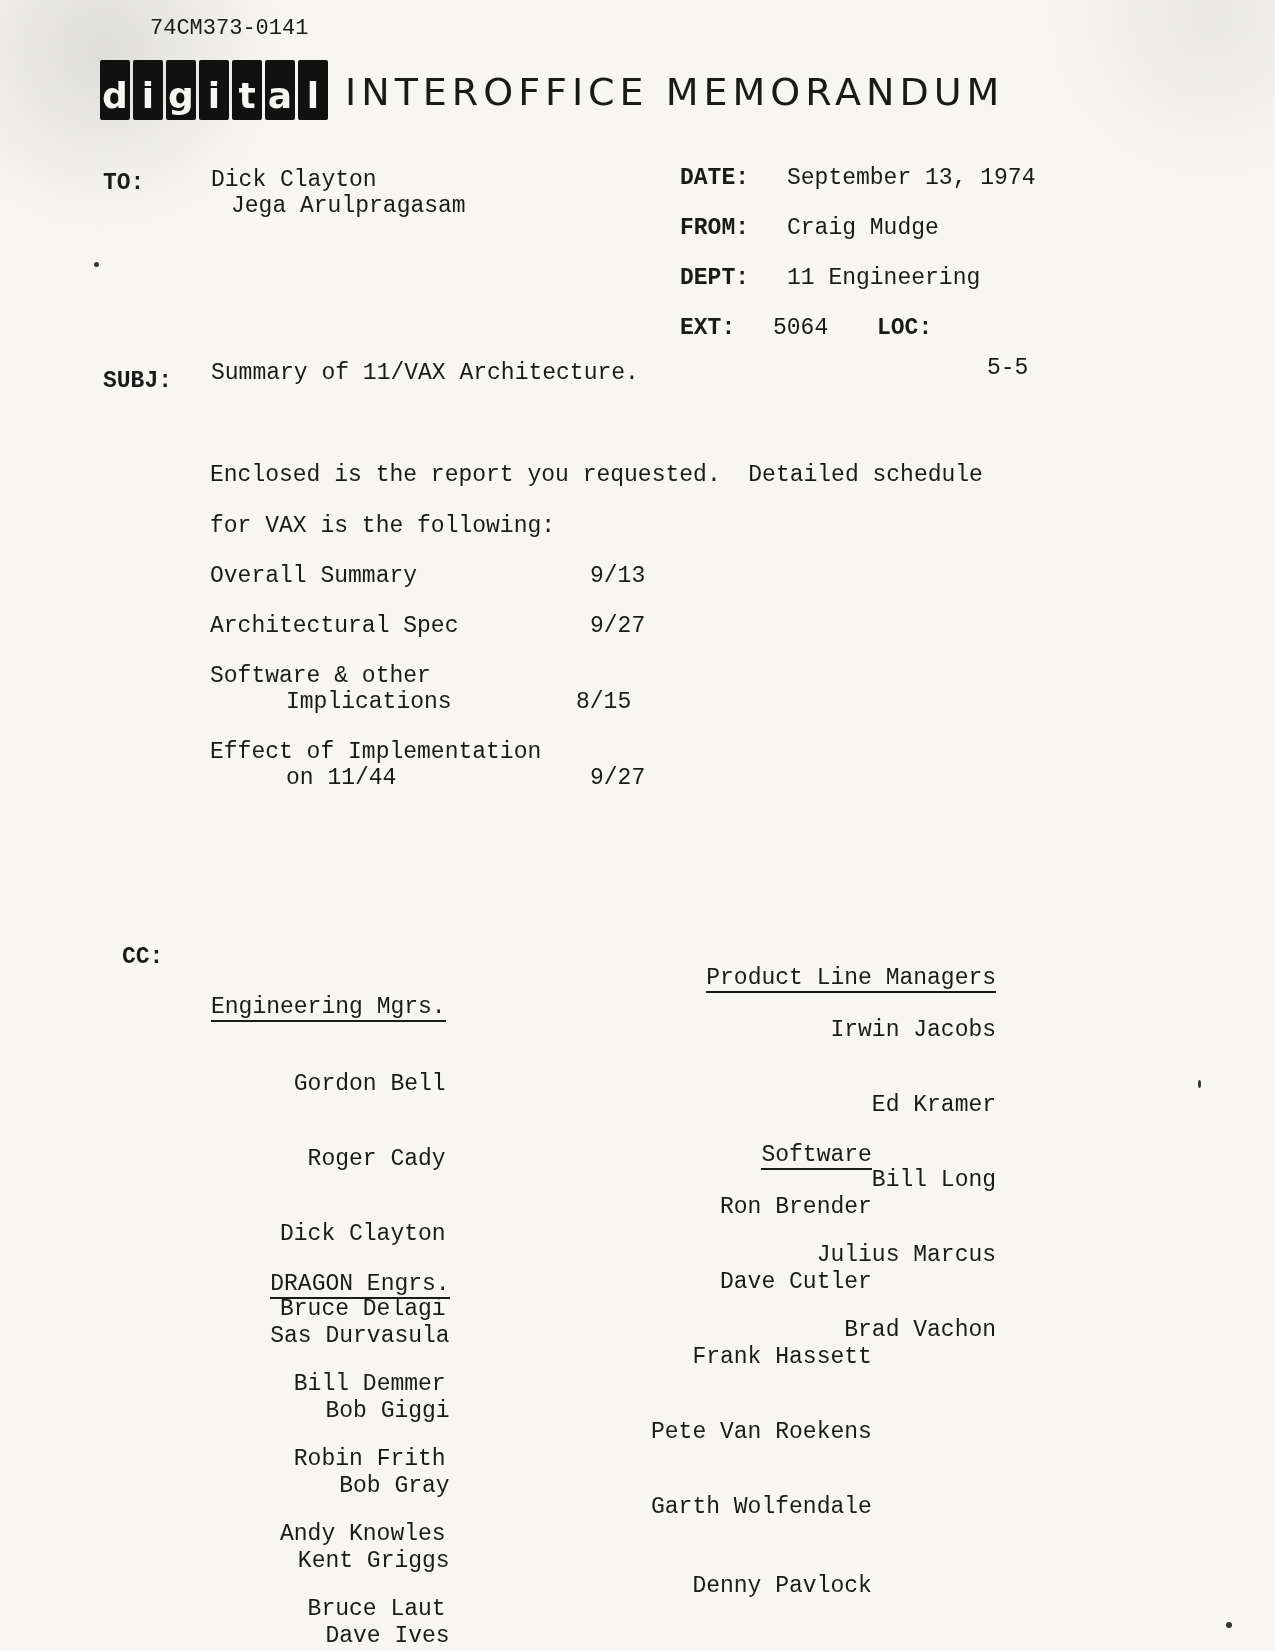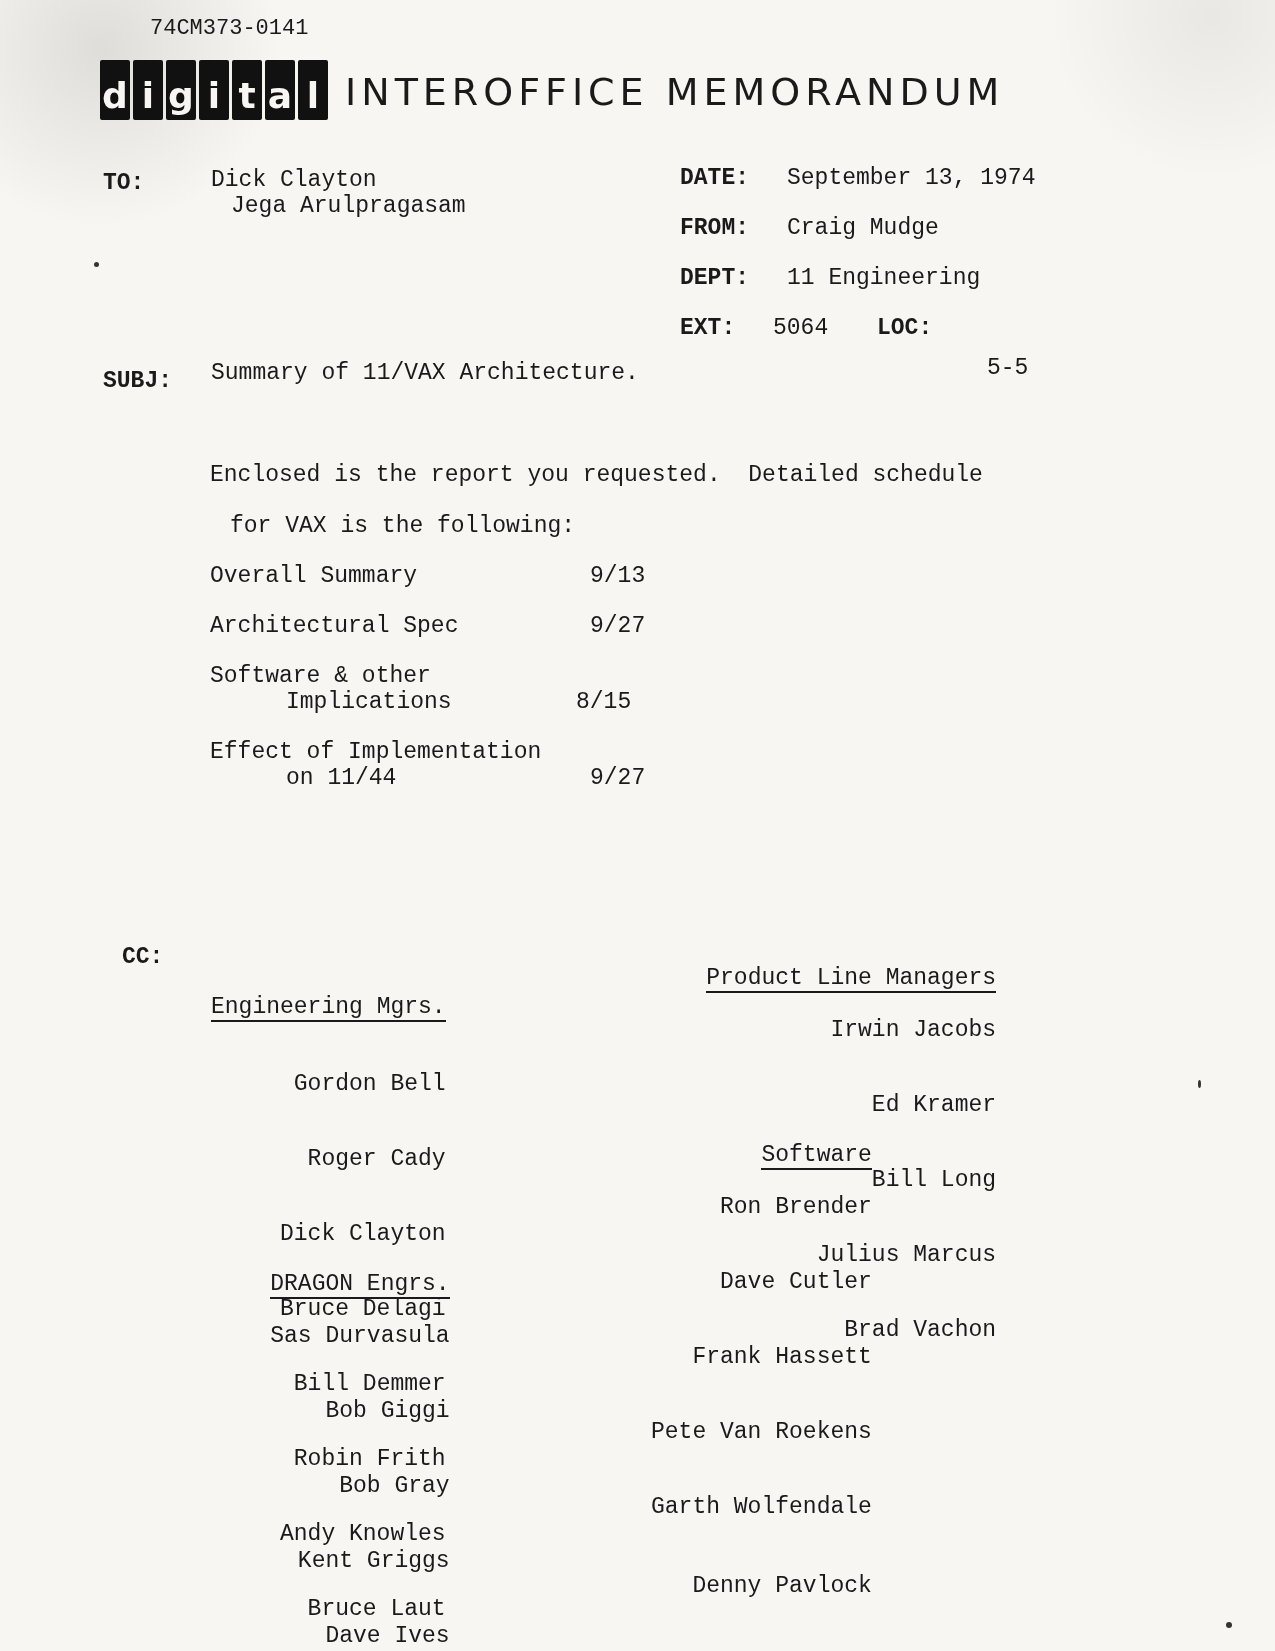--- a/index.html
+++ b/index.html
@@ -91,21 +91,21 @@
 
   <div class="abs mono label" style="left:680px;top:315px;">EXT:</div>
   <div class="abs mono" style="left:773px;top:315px;">5064</div>
   <div class="abs mono label" style="left:877px;top:315px;">LOC:</div>
   <div class="abs mono" style="left:987px;top:315px;margin-top:40px;">5-5</div>
 
   <div class="abs mono label" style="left:103px;top:368px;">SUBJ:</div>
   <div class="abs mono" style="left:211px;top:360px;">Summary of 11/VAX Architecture.</div>
 
   <div class="abs body-text" style="left:210px;top:462px;">Enclosed is the report you requested.  Detailed schedule</div>
-  <div class="abs body-text" style="left:210px;top:513px;margin-left:20px;">for VAX is the following:</div>
+  <div class="abs body-text" style="left:210px;top:513px;">for VAX is the following:</div>
 
   <div>
     <div class="abs body-text" style="left:210px;top:563px;">Overall Summary</div>
     <div class="abs body-text" style="left:590px;top:563px;">9/13</div>
 
     <div class="abs body-text" style="left:210px;top:613px;">Architectural Spec</div>
     <div class="abs body-text" style="left:590px;top:613px;">9/27</div>
 
     <div class="abs body-text" style="left:210px;top:663px;">Software &amp; other</div>
     <div class="abs body-text" style="left:286px;top:689px;">Implications</div>

